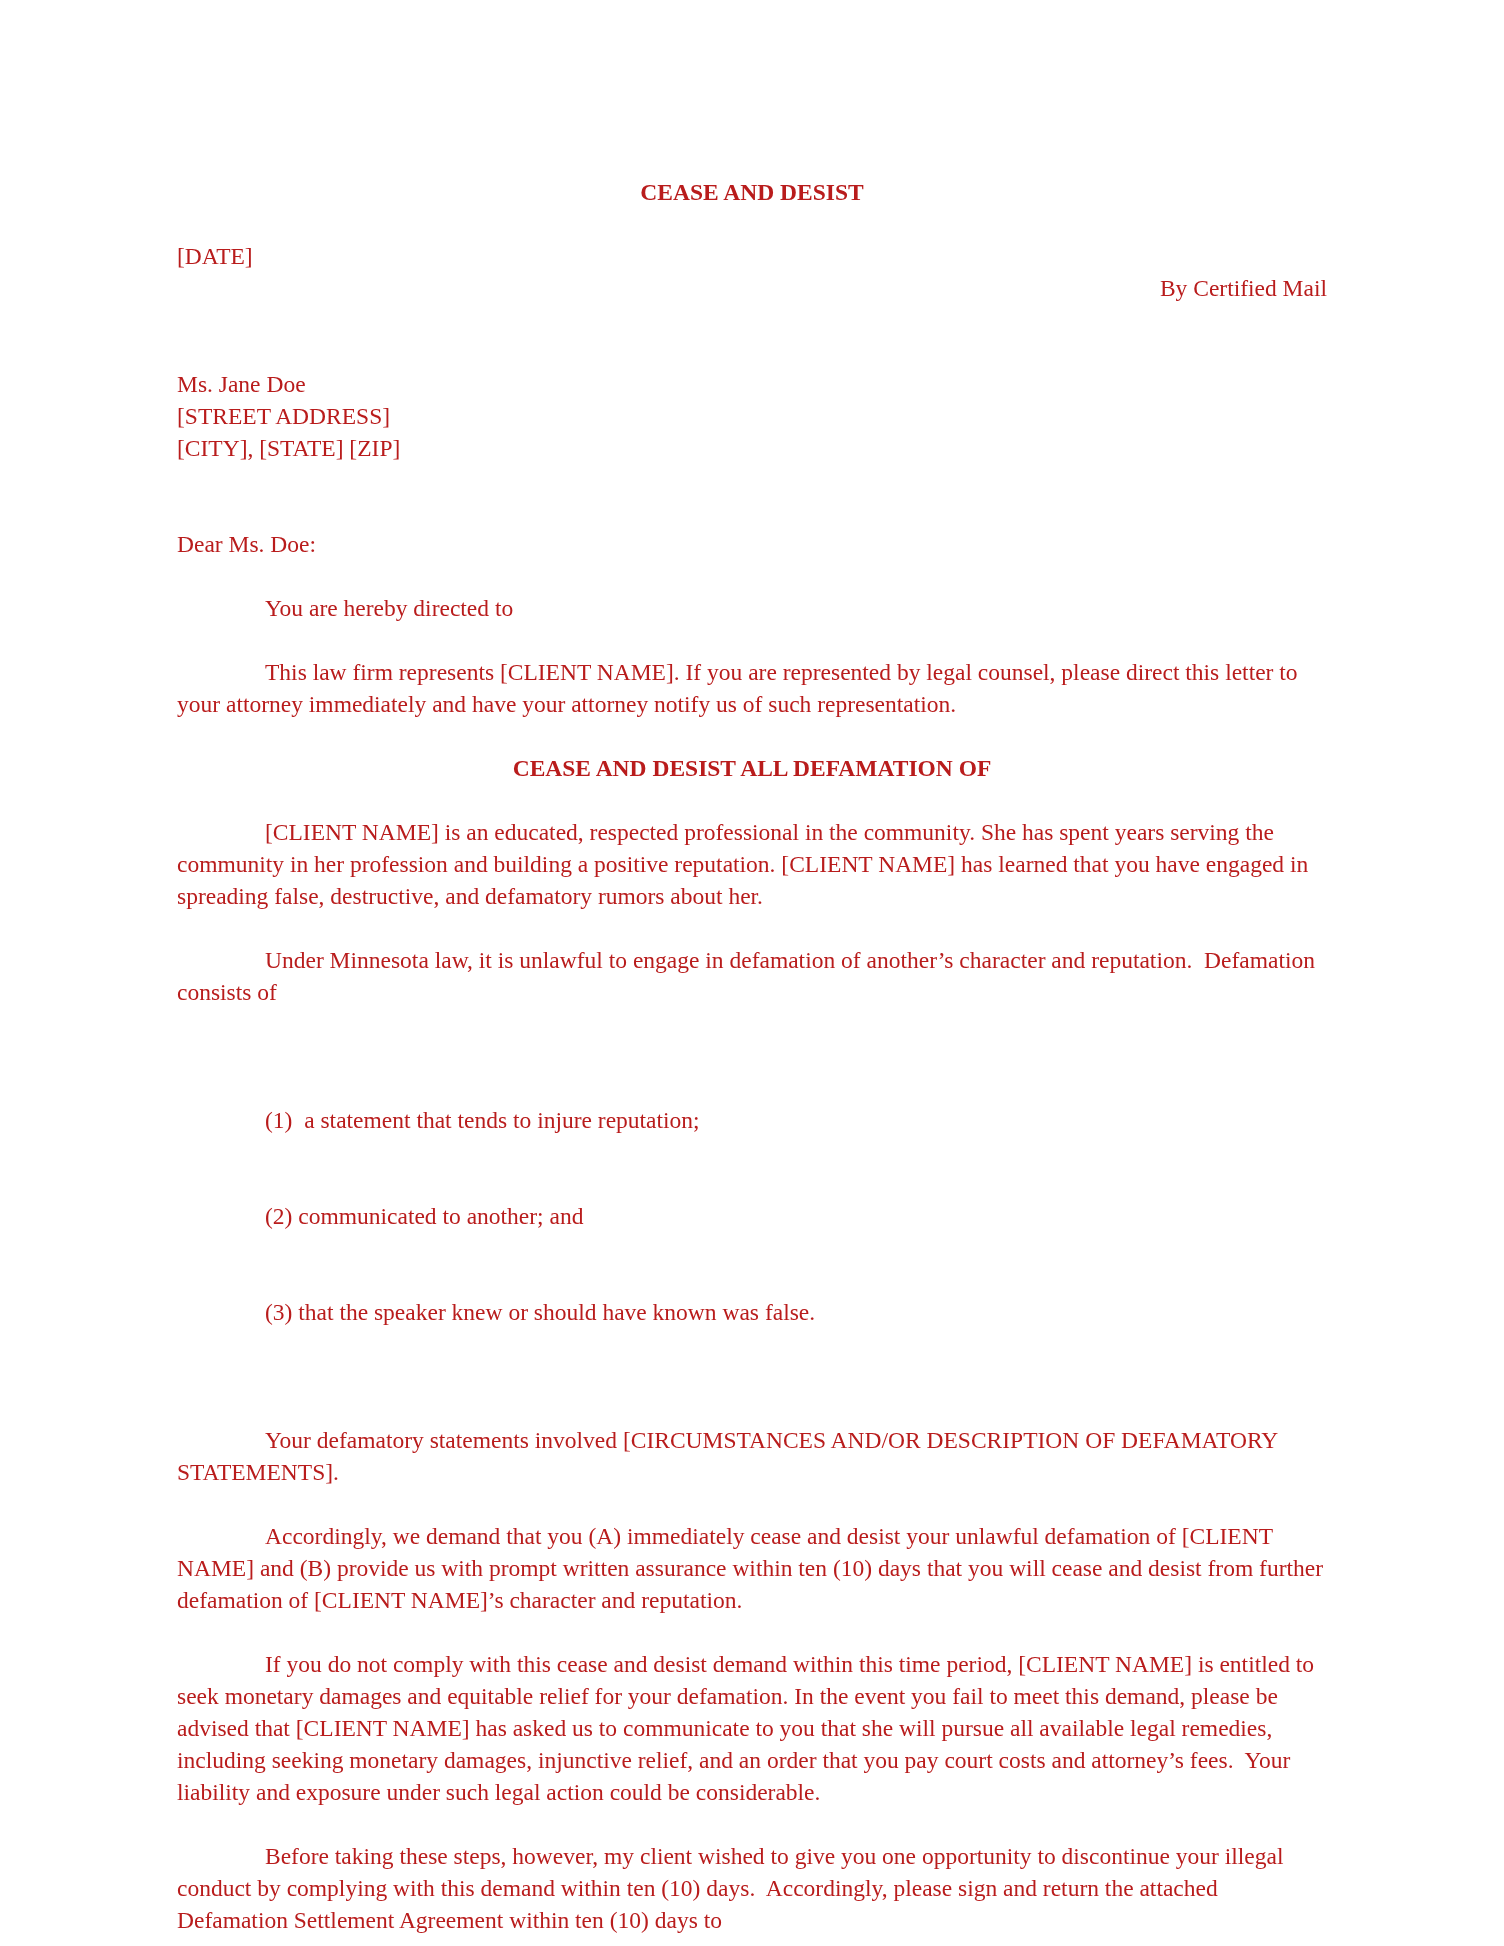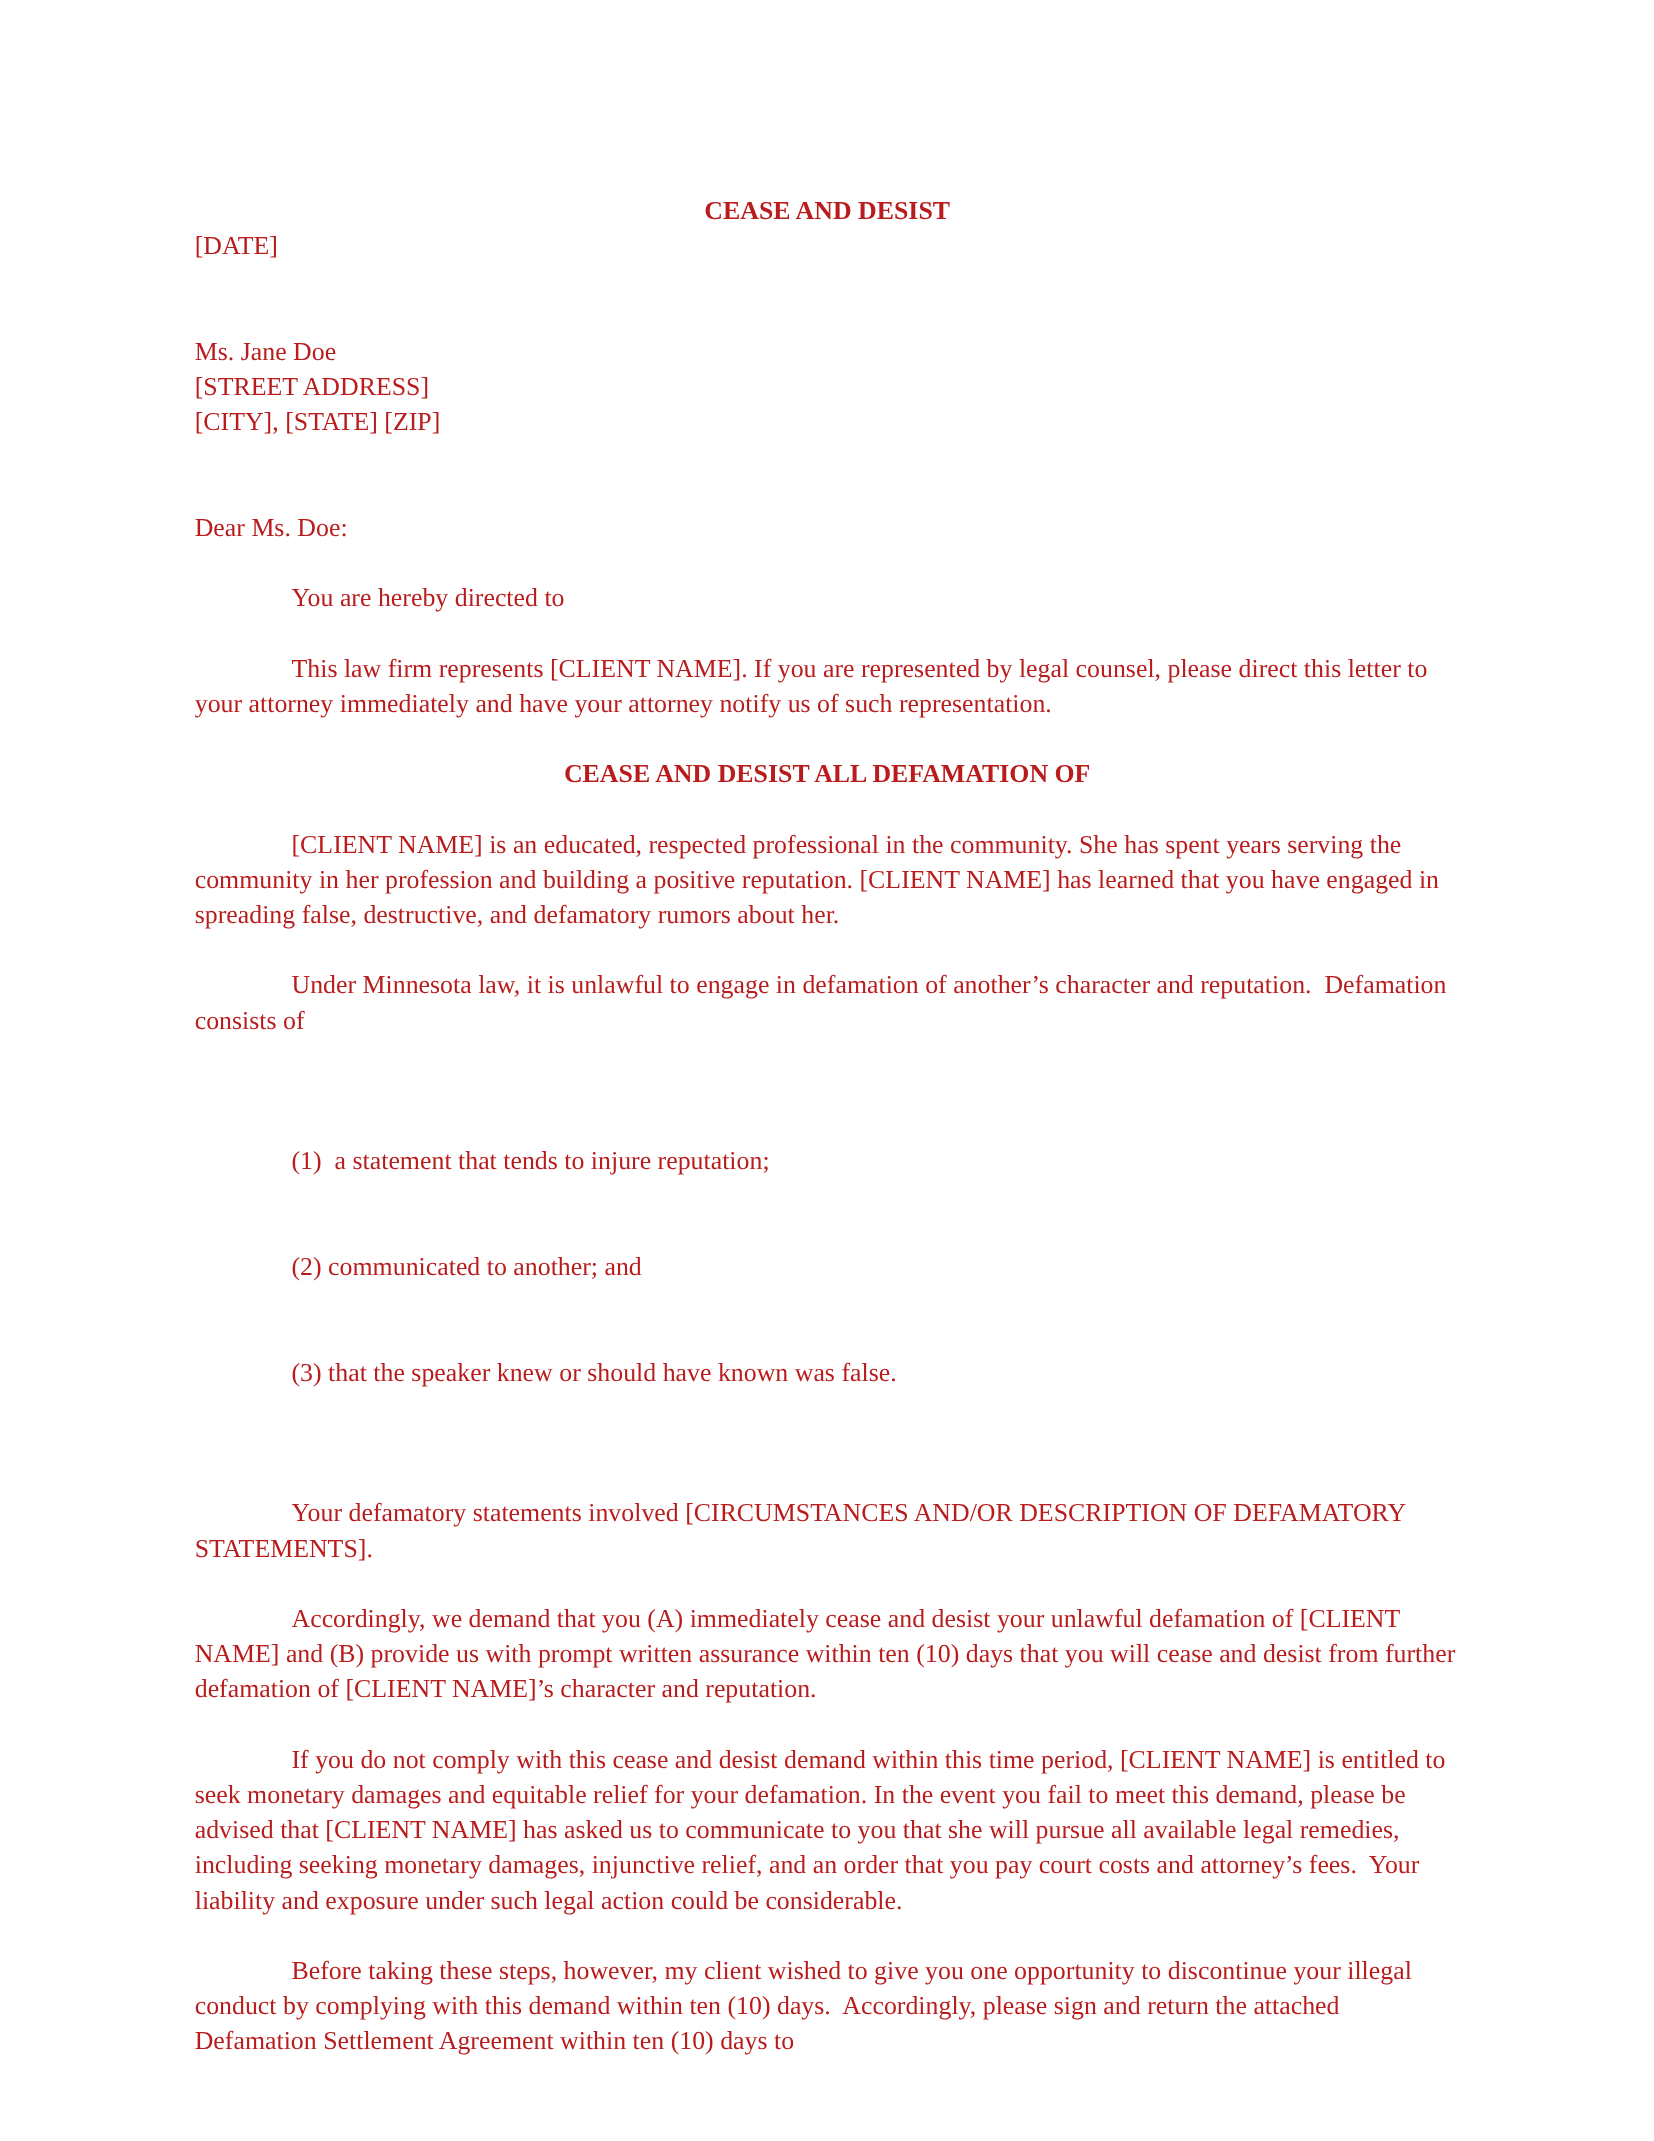--- a/index.html
+++ b/index.html
@@ -23,21 +23,21 @@
   .title {
     margin: 0;
     font-size: 23.5px;
     line-height: 32px;
     font-weight: 700;
     text-align: center;
   }
   .line {
     margin: 0;
   }
-  .gap-1 { }   
+  .gap-1 { margin-top: 32px; }   
   .gap-2 { margin-top: 64px; }   
   .right { text-align: right; }
   .address div { margin: 0; }
   p.body {
     margin: 32px 0 0 0;
     text-indent: 88px;
     white-space: pre-wrap;
   }
   .heading {
     margin: 32px 0 0 0;
@@ -53,20 +53,21 @@
 </style>
 </head>
 <body>
 
 <div class="page">
 
   <h1 class="title">CEASE AND DESIST</h1>
 
   <p class="line gap-1">[DATE]</p>
 
+  <p class="line right">By Certified Mail</p>
 
   <div class="address gap-2">
     <div>Ms. Jane Doe</div>
     <div>[STREET ADDRESS]</div>
     <div>[CITY], [STATE] [ZIP]</div>
   </div>
 
   <p class="line gap-2">Dear Ms. Doe:</p>
 
   <p class="body">You are hereby directed to</p>

